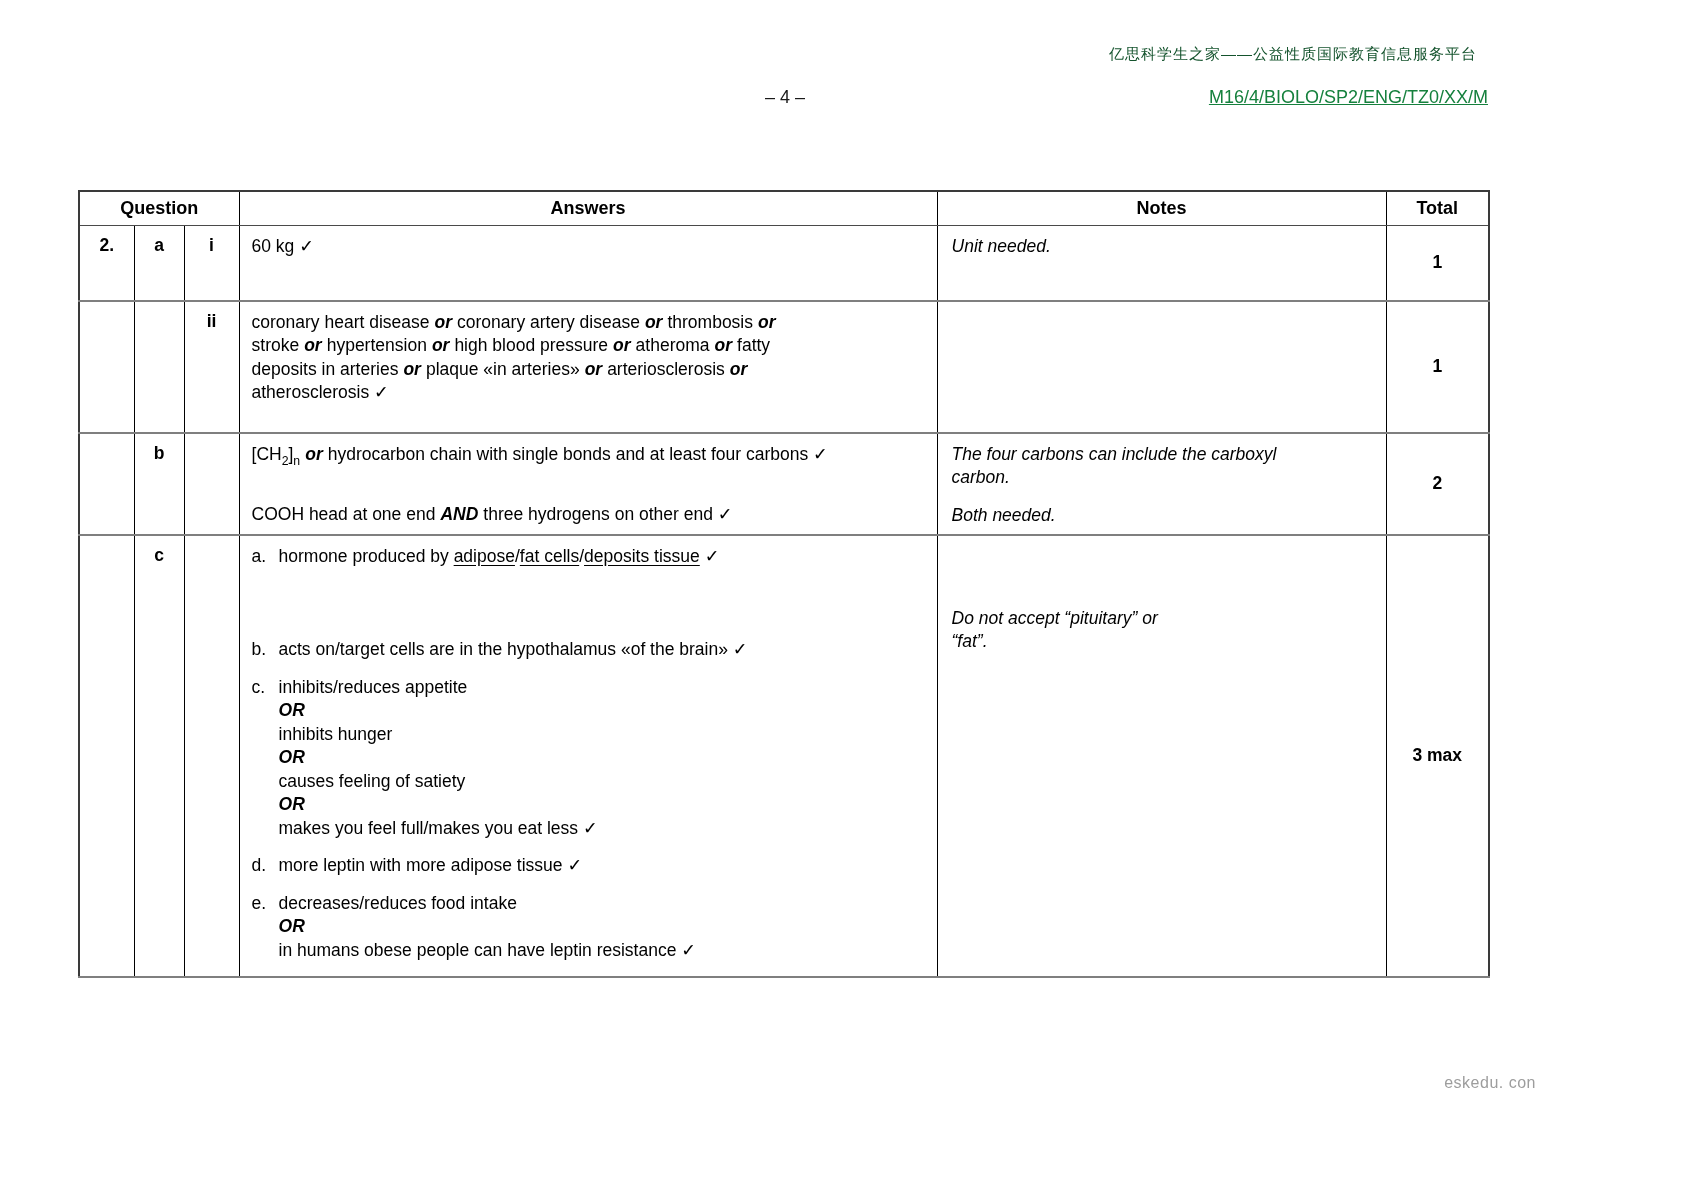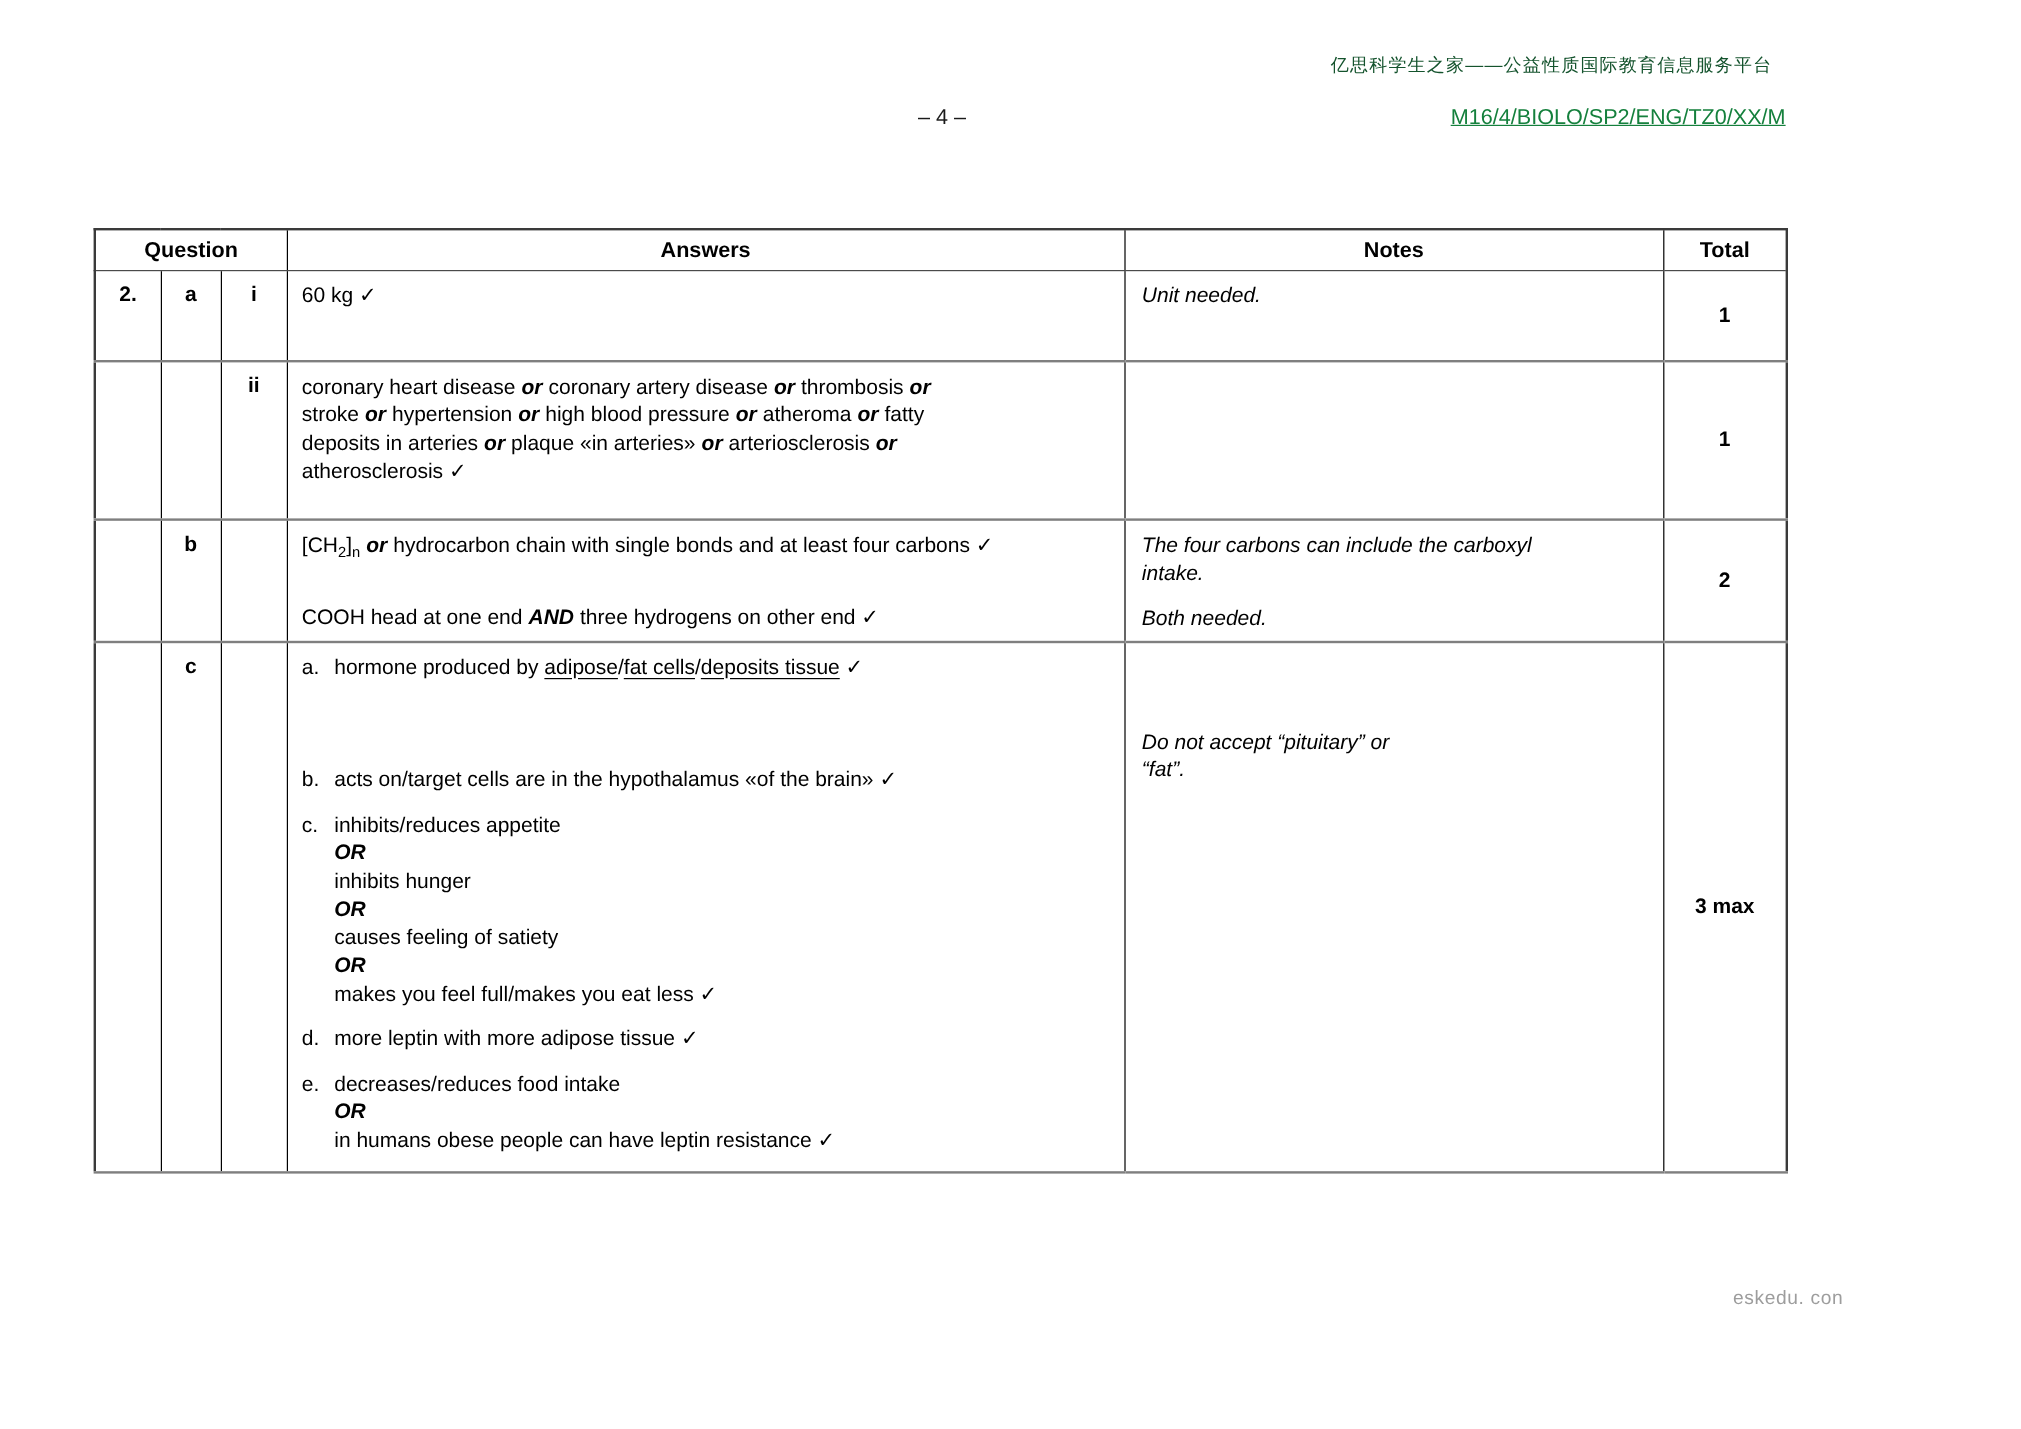--- a/index.html
+++ b/index.html
@@ -119,21 +119,21 @@
 
   <tr class="r-b">
     <td class="q-cell"></td>
     <td class="q-cell">b</td>
     <td class="q-cell"></td>
     <td class="ans-cell">
       <div><span>[CH</span><sub>2</sub><span>]</span><sub>n</sub><span class="b i pad">or</span><span>hydrocarbon chain with single bonds and at least four carbons ✓</span></div>
       <div class="para2"><span>COOH head at one end</span><span class="b i pad">AND</span><span>three hydrogens on other end ✓</span></div>
     </td>
     <td class="notes-cell">
-      <div><span>The four carbons can include the carboxyl</span><br><span>intake.</span></div>
+      <div><span>The four carbons can include the carboxyl</span><br><span>carbon.</span></div>
       <div class="npara2"><span>Both needed.</span></div>
     </td>
     <td class="total-cell">2</td>
   </tr>
 
   <tr class="r-c">
     <td class="q-cell"></td>
     <td class="q-cell">c</td>
     <td class="q-cell"></td>
     <td class="ans-cell">

